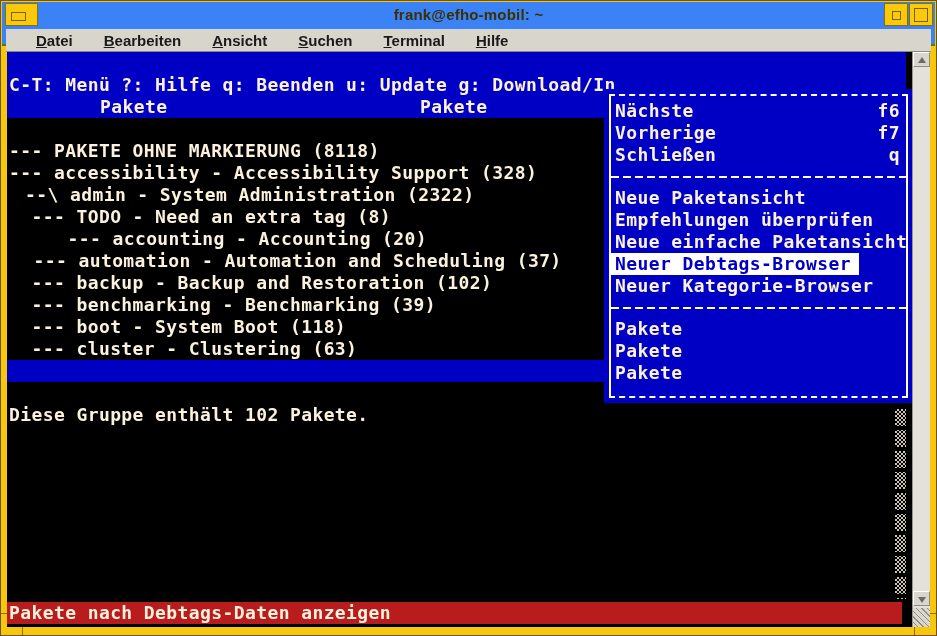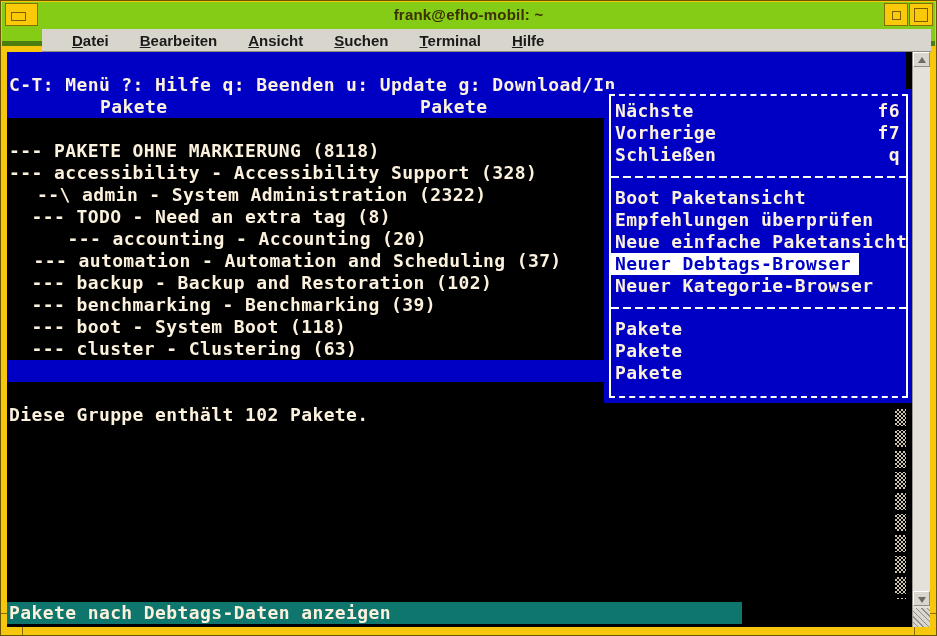--- a/index.html
+++ b/index.html
@@ -7,22 +7,22 @@
   .window {
     position:relative; width:937px; height:636px;
     background:#F7C70D;
     border:1px solid #6b5400;
     font-family:"Liberation Sans", sans-serif;
     overflow:hidden;
   }
   
   .titlebar {
     position:absolute; top:1px; left:1px; right:1px; height:44px;
-    background:#84cc16;
-    border-bottom:5px solid #4d7c0f;
+    background:#3b82f6;
+    border-bottom:2px solid #4d7c0f;
   }
   .title-text {
     position:absolute; left:0; right:0; top:4px; text-align:center;
     font-size:15px; font-weight:700; color:#3d3000; letter-spacing:0.2px;
   }
   .tb-btn {
     position:absolute; top:1px; height:23px; background:#F9C90A;
     border:1px solid #8a6d00;
   }
   .tb-btn-menu { left:3px; width:33px; }
@@ -38,21 +38,21 @@
   .tb-btn-max { right:2px; width:24px; }
   .tb-btn-max .glyph {
     position:absolute; left:4px; top:4px; width:14px; height:14px;
     border:1px solid #7a5e00;
   }
   
   .menubar {
     position:absolute; top:28px; left:5px; right:5px; height:23px;
     background:#D8D5CC; border-bottom:1px solid #8d8a80;
     display:flex; align-items:center; gap:31px; padding-left:30px;
-    font-size:15px; font-weight:700; color:#1a1a1a;margin-left:36px;
+    font-size:15px; font-weight:700; color:#1a1a1a;
   }
   .menubar .mb-item { display:inline-block; cursor:default; }
   .menubar .mb-item::first-letter { text-decoration:underline; }
   
   .terminal {
     position:absolute; top:51px; left:6px; right:6px; bottom:8px;
     background:#000; overflow:hidden;
     font-family:"DejaVu Sans Mono", monospace;
     font-size:18px; font-weight:700; letter-spacing:0.4px;
     color:#FBF1DC;
@@ -68,22 +68,22 @@
   .tab-label { position:absolute; top:0; }
   
   .dither {
     position:absolute; left:888px; top:357px; width:11px; height:190px;
     background-image:
       repeating-linear-gradient(to bottom, rgba(0,0,0,0) 0 17px, #000 17px 21px),
       repeating-conic-gradient(#CFC5AE 0% 25%, #000 0% 50%);
     background-size:auto, 4px 4px;
   }
   .statusbar {
-    position:absolute; left:0; bottom:3px; width:735px; height:22px;
-    line-height:22px; white-space:pre; background:#0f766e;
+    position:absolute; left:0; bottom:3px; width:895px; height:22px;
+    line-height:22px; white-space:pre; background:#b91c1c;
   }
   
   .dropdown {
     position:absolute; left:597px; top:37px; width:309px; height:314px;
     background:#0000C4;
   }
   .dropdown-box {
     position:absolute; inset:5px;
     border:2px #FFFFFF; border-style:dashed solid;
     padding:4px 0 0 0;
@@ -163,21 +163,21 @@
     <div class="trow blue" style="top:22px; padding-left:2px;">C-T: Menü ?: Hilfe q: Beenden u: Update g: Download/In</div>
 
     <div class="trow blue" style="top:44px;">
       <span class="tab-label" style="left:93px;">Pakete</span>
       <span class="tab-label" style="left:413px;">Pakete</span>
     </div>
 
 
     <div class="trow" style="top:88px;  padding-left:2px;">--- PAKETE OHNE MARKIERUNG (8118)</div>
     <div class="trow" style="top:110px; padding-left:2px;">--- accessibility - Accessibility Support (328)</div>
-    <div class="trow" style="top:132px; padding-left:18px;margin-left:12px;">--\ admin - System Administration (2322)</div>
+    <div class="trow" style="top:132px; padding-left:18px;">--\ admin - System Administration (2322)</div>
     <div class="trow" style="top:154px; padding-left:2px;">  --- TODO - Need an extra tag (8)</div>
     <div class="trow" style="top:176px; padding-left:2px;margin-left:36px;">  --- accounting - Accounting (20)</div>
     <div class="trow" style="top:198px; padding-left:4px;">  --- automation - Automation and Scheduling (37)</div>
     <div class="trow" style="top:220px; padding-left:2px;">  --- backup - Backup and Restoration (102)</div>
     <div class="trow" style="top:242px; padding-left:2px;">  --- benchmarking - Benchmarking (39)</div>
     <div class="trow" style="top:264px; padding-left:2px;">  --- boot - System Boot (118)</div>
     <div class="trow" style="top:286px; padding-left:2px;">  --- cluster - Clustering (63)</div>
 
     <div class="trow blue" style="top:308px;"></div>
 
@@ -195,21 +195,21 @@
         </div>
         <div class="mi nav">
           <span>Vorherige</span>
           <span>f7</span>
         </div>
         <div class="mi nav">
           <span>Schließen</span>
           <span>q</span>
         </div>
         <div class="msep"></div>
-        <div class="mi">Boot Paketansicht</div>
+        <div class="mi">Neue Paketansicht</div>
         <div class="mi">Empfehlungen überprüfen</div>
         <div class="mi">Neue einfache Paketansicht</div>
         <div class="mi selected">Neuer Debtags-Browser</div>
         <div class="mi">Neuer Kategorie-Browser</div>
         <div class="msep"></div>
         <div class="mi">Pakete</div>
         <div class="mi">Pakete</div>
         <div class="mi">Pakete</div>
       </div>
     </div>

